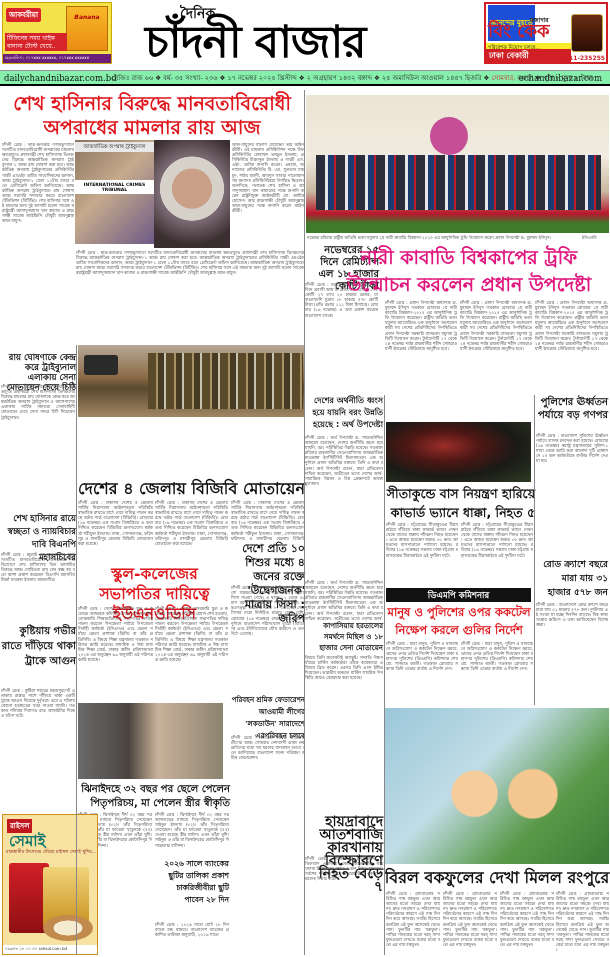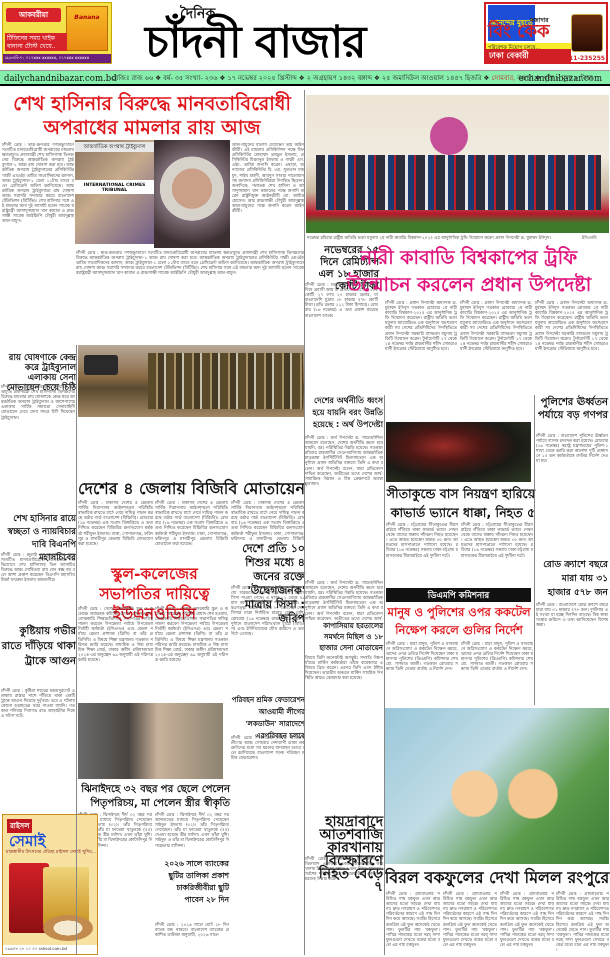--- a/index.html
+++ b/index.html
@@ -1,19 +1,19 @@
 <!DOCTYPE html>
 <html><head>
 <meta charset="utf-8">
 <style>
 *{box-sizing:border-box;margin:0;padding:0}
 body{width:610px;height:957px;background:#fff;font-family:"DejaVu Sans",sans-serif;position:relative;overflow:hidden;color:#111}
 .abs{position:absolute}
 .ad-left{left:2px;top:2px;width:110px;height:62px;background:#f3e24a;border:1px solid #c9a900;overflow:hidden}
-.ad-left .brand{position:absolute;left:3px;top:5px;background:#d9232a;color:#fff;font-size:7px;font-weight:bold;padding:1px 13px;border-radius:2px}
+.ad-left .brand{position:absolute;left:3px;top:5px;background:#d9232a;color:#fff;font-size:7px;font-weight:bold;padding:1px 3px;border-radius:2px}
 .ad-left .pack{position:absolute;right:3px;top:3px;width:42px;height:45px;background:linear-gradient(#f7b928,#ea8c13);border:1px solid #b86b00;color:#b20000;font-size:6px;text-align:center;padding-top:6px;font-style:italic;font-weight:bold}
 .ad-left .slogan{position:absolute;left:2px;top:30px;width:62px;background:#d7232a;color:#fff;font-size:6px;line-height:8px;padding:1px 2px}
 .ad-left .foot{position:absolute;left:0;bottom:0;width:100%;background:#6b1f7a;color:#fff;font-size:4px;padding:1px 2px;white-space:nowrap}
 .masthead-sub{left:180px;top:2px;font-size:14px;font-weight:bold;font-family:"DejaVu Serif",serif}
 .masthead{left:145px;top:16px;width:320px;height:52px;font-size:44px;font-weight:900;line-height:52px;letter-spacing:-1px;font-family:"DejaVu Sans",sans-serif;color:#000}
 .ad-right{left:484px;top:2px;width:124px;height:62px;background:#fff;border:2px solid #d21f26;overflow:hidden}
 .ad-right .t1{position:absolute;left:2px;top:1px;background:#1d4ed8;color:#ffe600;font-size:7px;font-weight:bold;padding:12px 2px}
 .ad-right .t2{position:absolute;left:44px;top:11px;font-size:6px;color:#222;font-weight:bold}
 .ad-right .t3{position:absolute;left:2px;top:17px;color:#d21f26;font-size:18px;font-weight:900;line-height:20px}
 .ad-right .t4{position:absolute;left:0;top:39px;width:85px;background:#f6ec28;color:#111;font-size:5px;padding:1px 2px}
@@ -45,21 +45,21 @@
 .red-head2{left:78px;top:564px;width:227px;text-align:center;color:#e0161d;font-size:15.5px;font-weight:bold;line-height:20px}
 .bus-img{left:386px;top:422px;width:145px;height:60px;background:radial-gradient(ellipse at 40% 40%,#9c2d28 0,#4d1714 30%,#1a1a16 60%,#2e3b24 100%)}
 .bus-head{left:385px;top:484px;width:150px;text-align:right;font-size:12.5px;font-weight:bold;line-height:19px;color:#111}
 .dmp-bar{left:386px;top:588px;width:145px;height:14px;background:#111;color:#fff;font-size:8.5px;text-align:center;line-height:14px;font-weight:bold}
 .dmp-head{left:386px;top:603px;width:146px;text-align:center;color:#e0161d;font-size:11.5px;font-weight:bold;line-height:18px}
 .mother-img{left:78px;top:703px;width:145px;height:76px;background:linear-gradient(90deg,#6b6b6b 0,#4a4440 35%,#c9b29b 55%,#8c8370 100%)}
 .flower-img{left:385px;top:708px;width:224px;height:156px;background:radial-gradient(circle at 40% 55%,#f6cc9a 0 14%,transparent 15%),radial-gradient(circle at 66% 55%,#f4c690 0 14%,transparent 15%),linear-gradient(135deg,#9bc7d9 0,#c0dce6 40%,#5a9a4a 70%,#3a7c35 100%)}
 .flower-head{left:384px;top:867px;width:226px;text-align:center;font-size:16px;font-weight:bold;line-height:22px;color:#111}
 .ad-bottom{left:2px;top:814px;width:96px;height:141px;background:#f7e2a2;border:1px solid #c98f1a;overflow:hidden}
 .ad-bottom .b1{position:absolute;left:4px;top:4px;background:#c0161d;color:#fff;font-size:7px;font-weight:bold;padding:1px 3px}
-.ad-bottom .b2{position:absolute;left:6px;top:14px;color:#1d4ed8;font-size:15px;font-weight:900}
+.ad-bottom .b2{position:absolute;left:6px;top:14px;color:#0f766e;font-size:15px;font-weight:900}
 .ad-bottom .b3{position:absolute;left:2px;top:34px;width:92px;color:#7a0e12;font-size:4.5px;text-align:center}
 .ad-bottom .b4{position:absolute;left:6px;top:48px;width:40px;height:70px;background:linear-gradient(#d12027,#8e0f13);border-radius:3px}
 .ad-bottom .b5{position:absolute;left:40px;top:52px;width:46px;height:60px;background:linear-gradient(#f0d47a,#c8911f);border-radius:3px}
 .ad-bottom .b6{position:absolute;left:40px;top:100px;width:50px;height:26px;background:radial-gradient(ellipse,#f4ead0 40%,#c28a4d 42%);border-radius:50%}
 .ad-bottom .b7{position:absolute;left:0;bottom:0;width:100%;background:#fff;color:#333;font-size:4px;padding:1px 2px;white-space:nowrap}
 .rule-v{background:#888;width:1px}
 </style>
 </head>
 <body>
 

